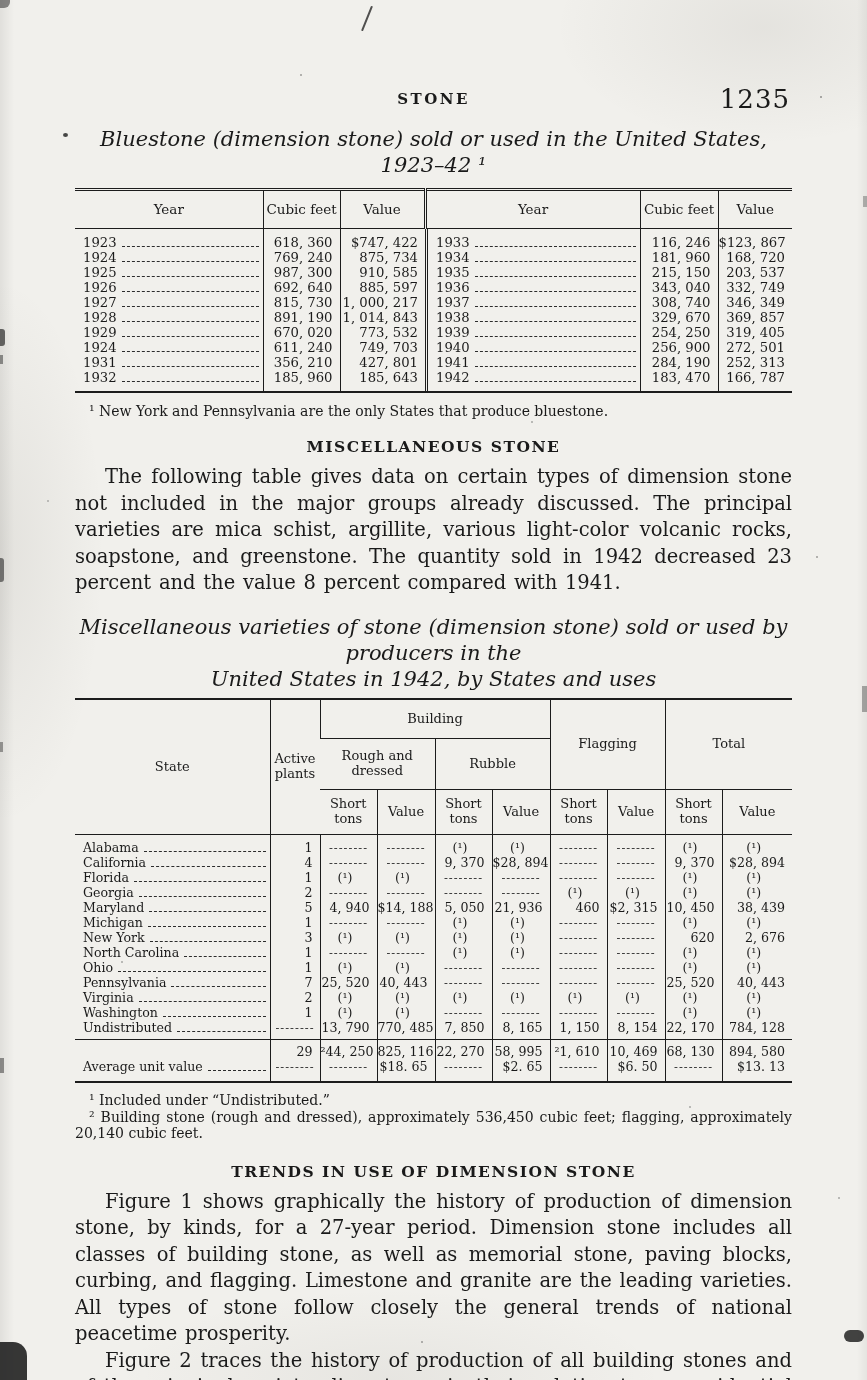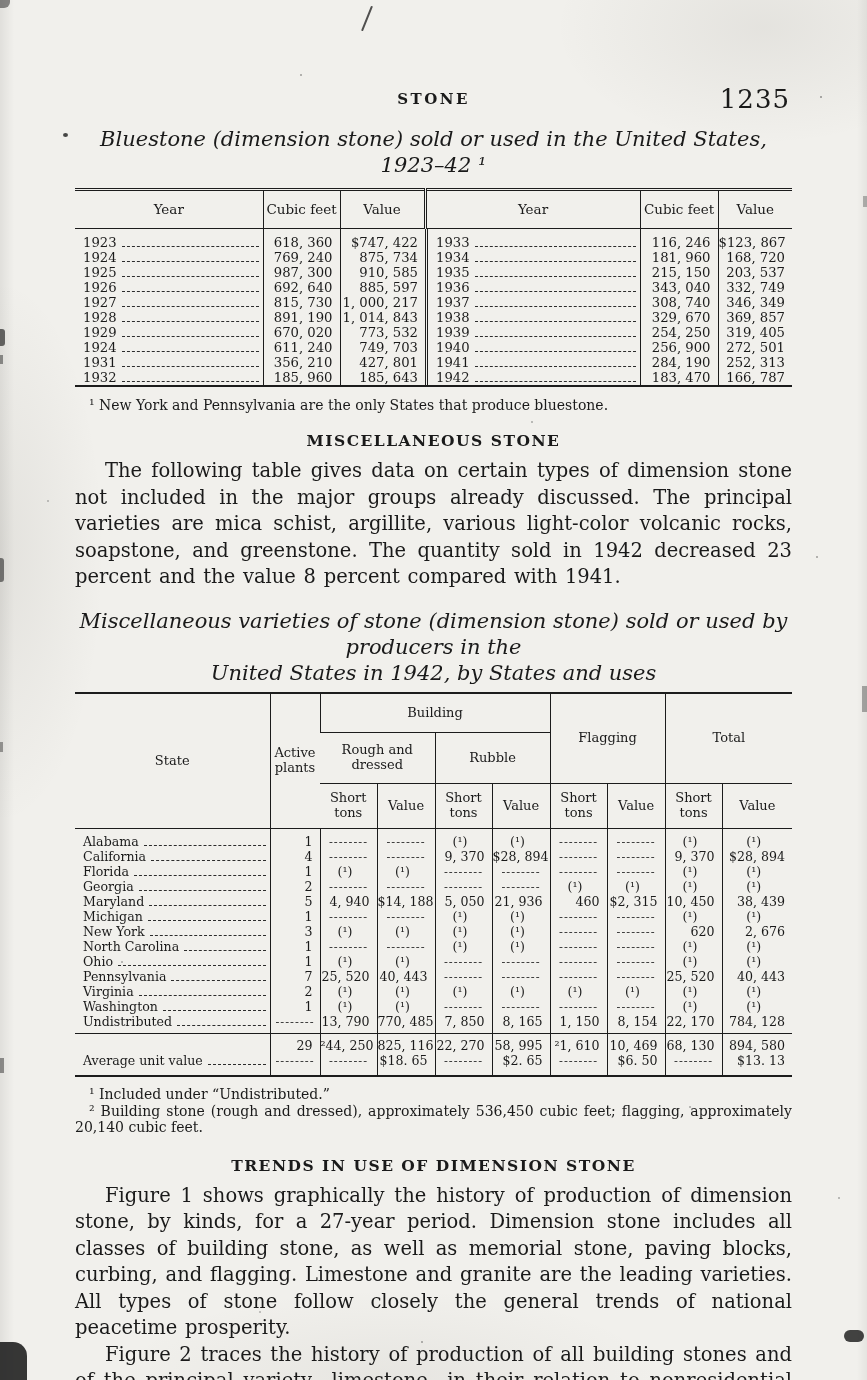--- a/index.html
+++ b/index.html
@@ -35,21 +35,21 @@
   
   .t1{border-top:3px double #1c1c1c;border-bottom:2px solid #1c1c1c;margin-top:8px;}
   .t1 thead th{border-bottom:1.5px solid #1c1c1c;height:37px;font-size:13.5px;text-align:center;vertical-align:middle;}
   .t1 td,.t1 th{border-left:1px solid #1c1c1c;}
   .t1 td:first-child,.t1 th:first-child{border-left:none;}
   .t1 .dbl{border-left:3px double #1c1c1c;}
   .t1 tbody tr{height:13.4px;}
   .t1 tbody{font-size:13.2px;}
   .t1 tbody td{vertical-align:bottom;}
   .t1 tbody tr:first-child td{padding-top:6px;}
-  .t1 tbody tr:last-child td{}
+  .t1 tbody tr:last-child td{padding-bottom:6px;}
   .num{text-align:right;padding-right:7px;}
   .cell-flex{display:flex;align-items:flex-end;padding-left:8px;}
   .leader{flex:1 1 auto;border-bottom:1.6px dashed #2c2c2c;margin:0 4px 3px 5px;}
 
   
   .footnote{font-size:14px;line-height:16.5px;margin:10px 0 0 0;text-indent:14px;text-align:justify;}
   .fnblock{margin-top:9px;}
   .fnblock .footnote{margin-top:0;}
 
   

